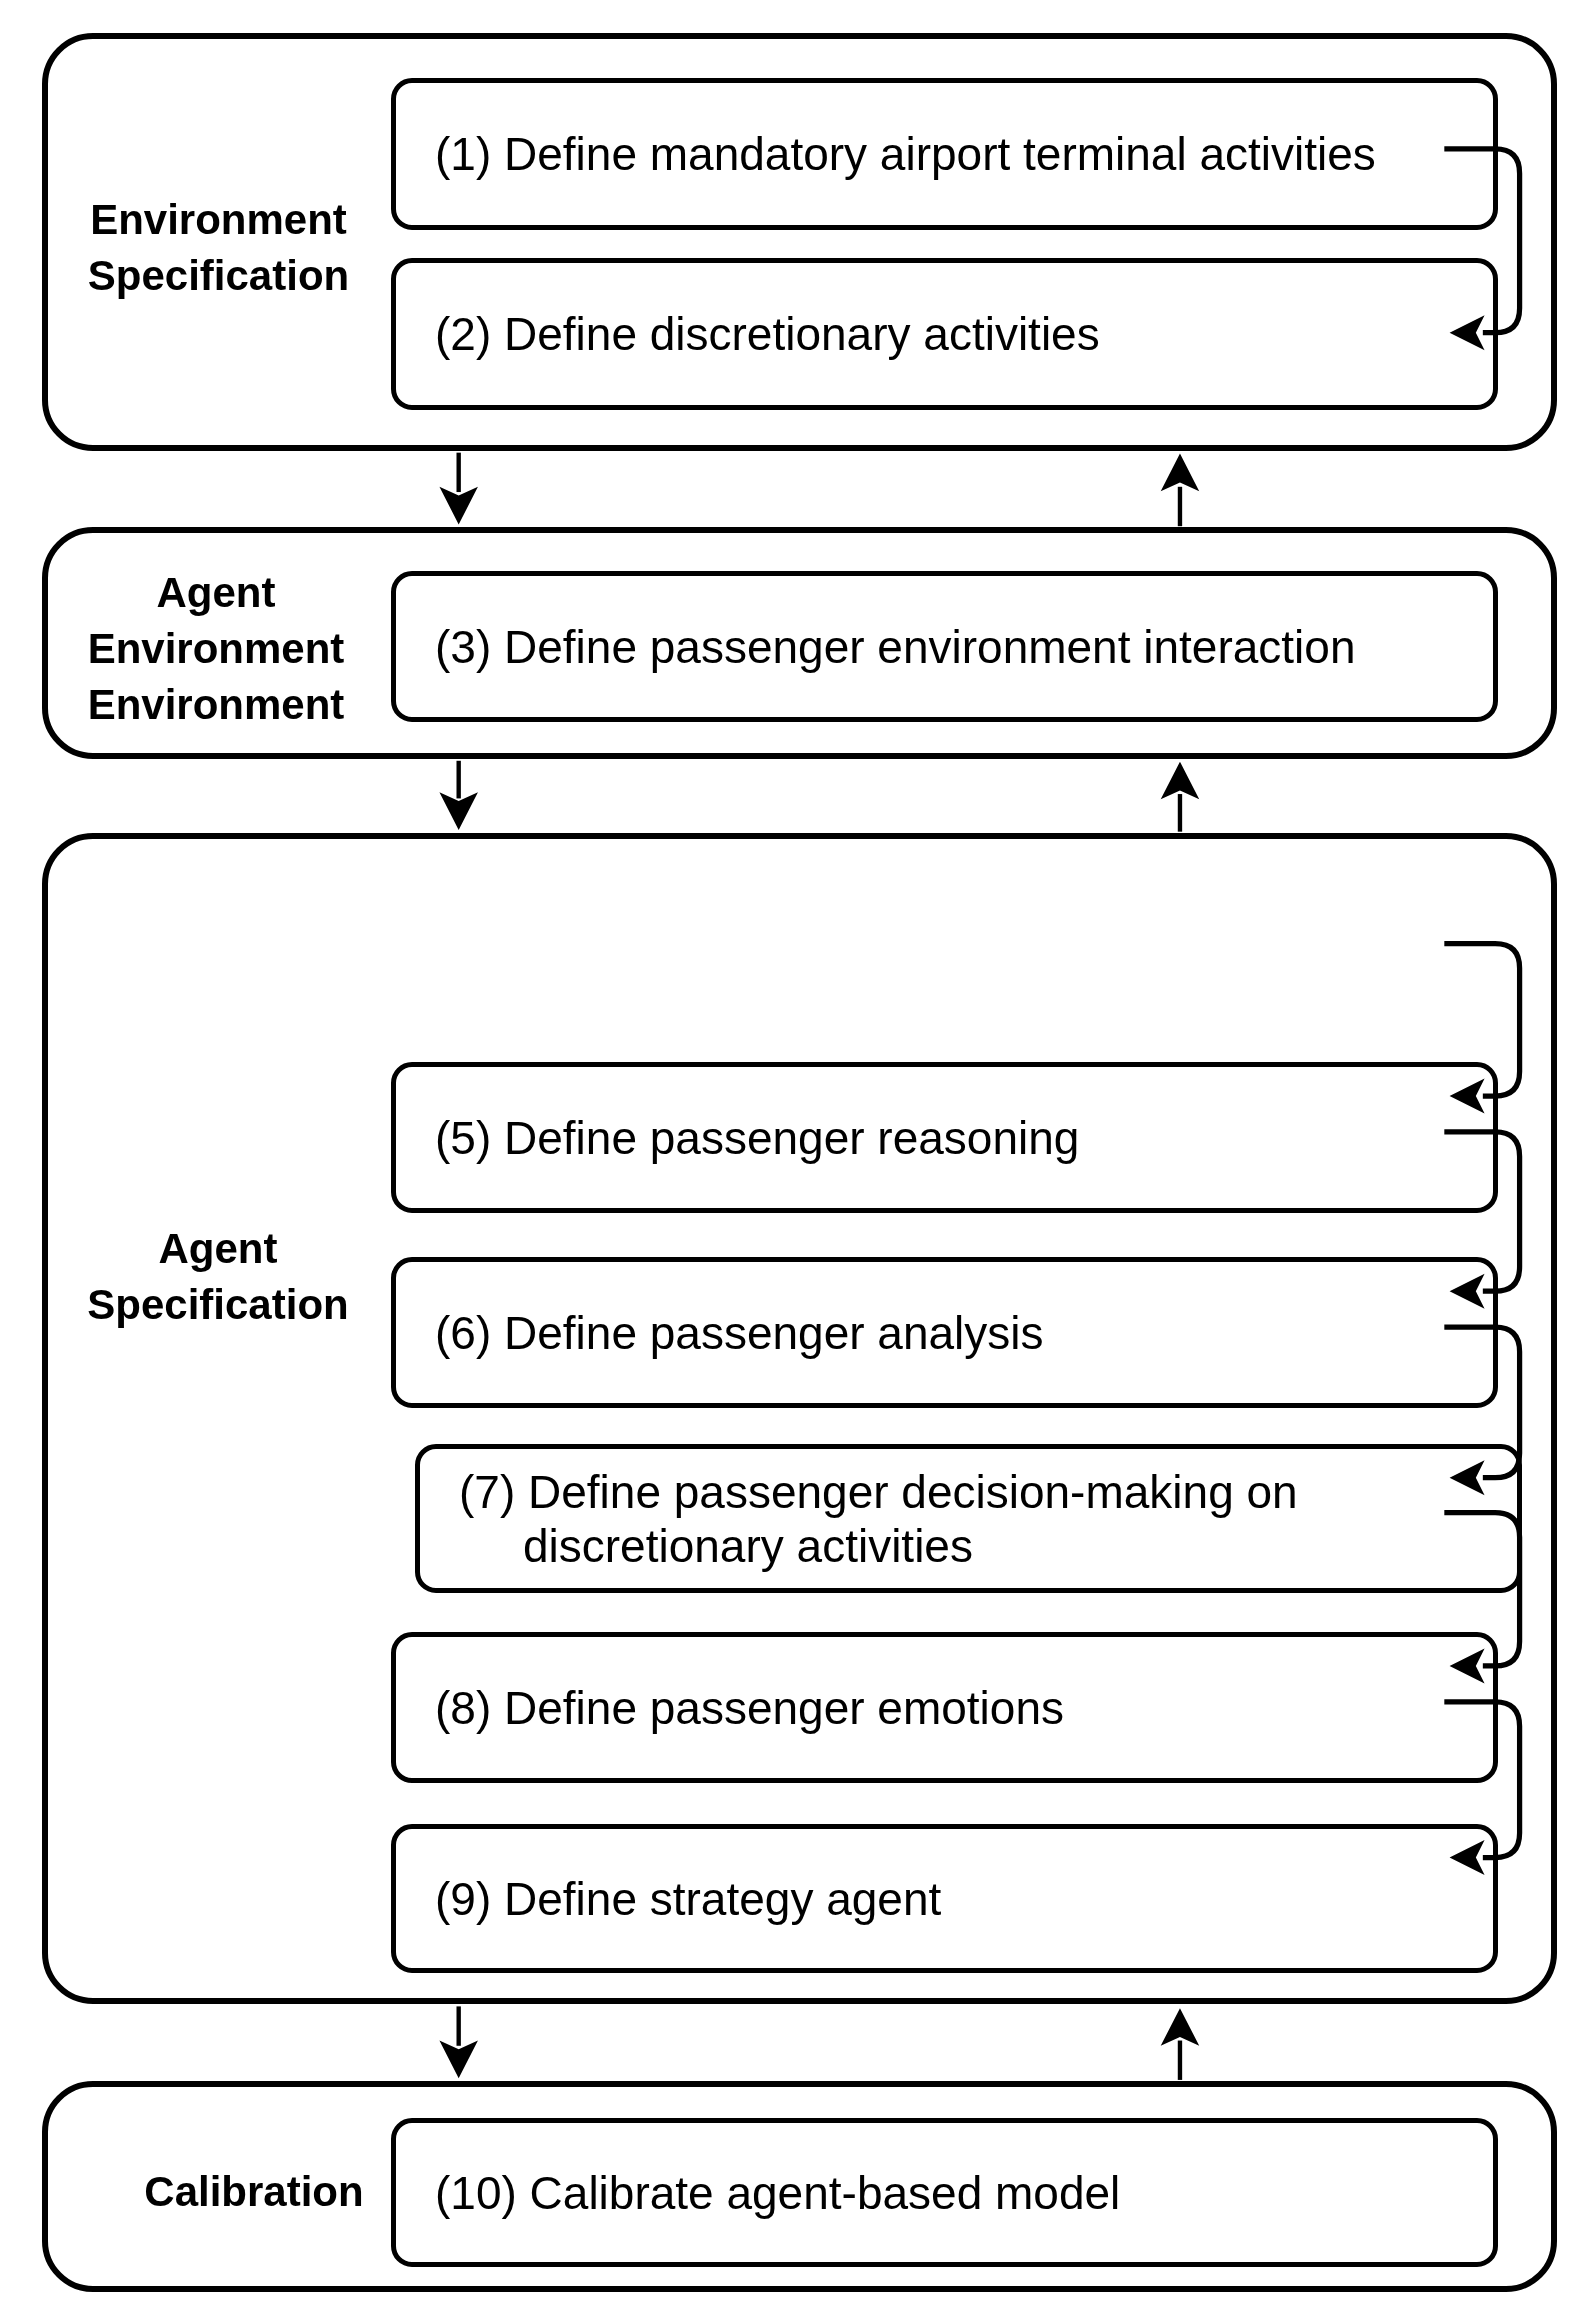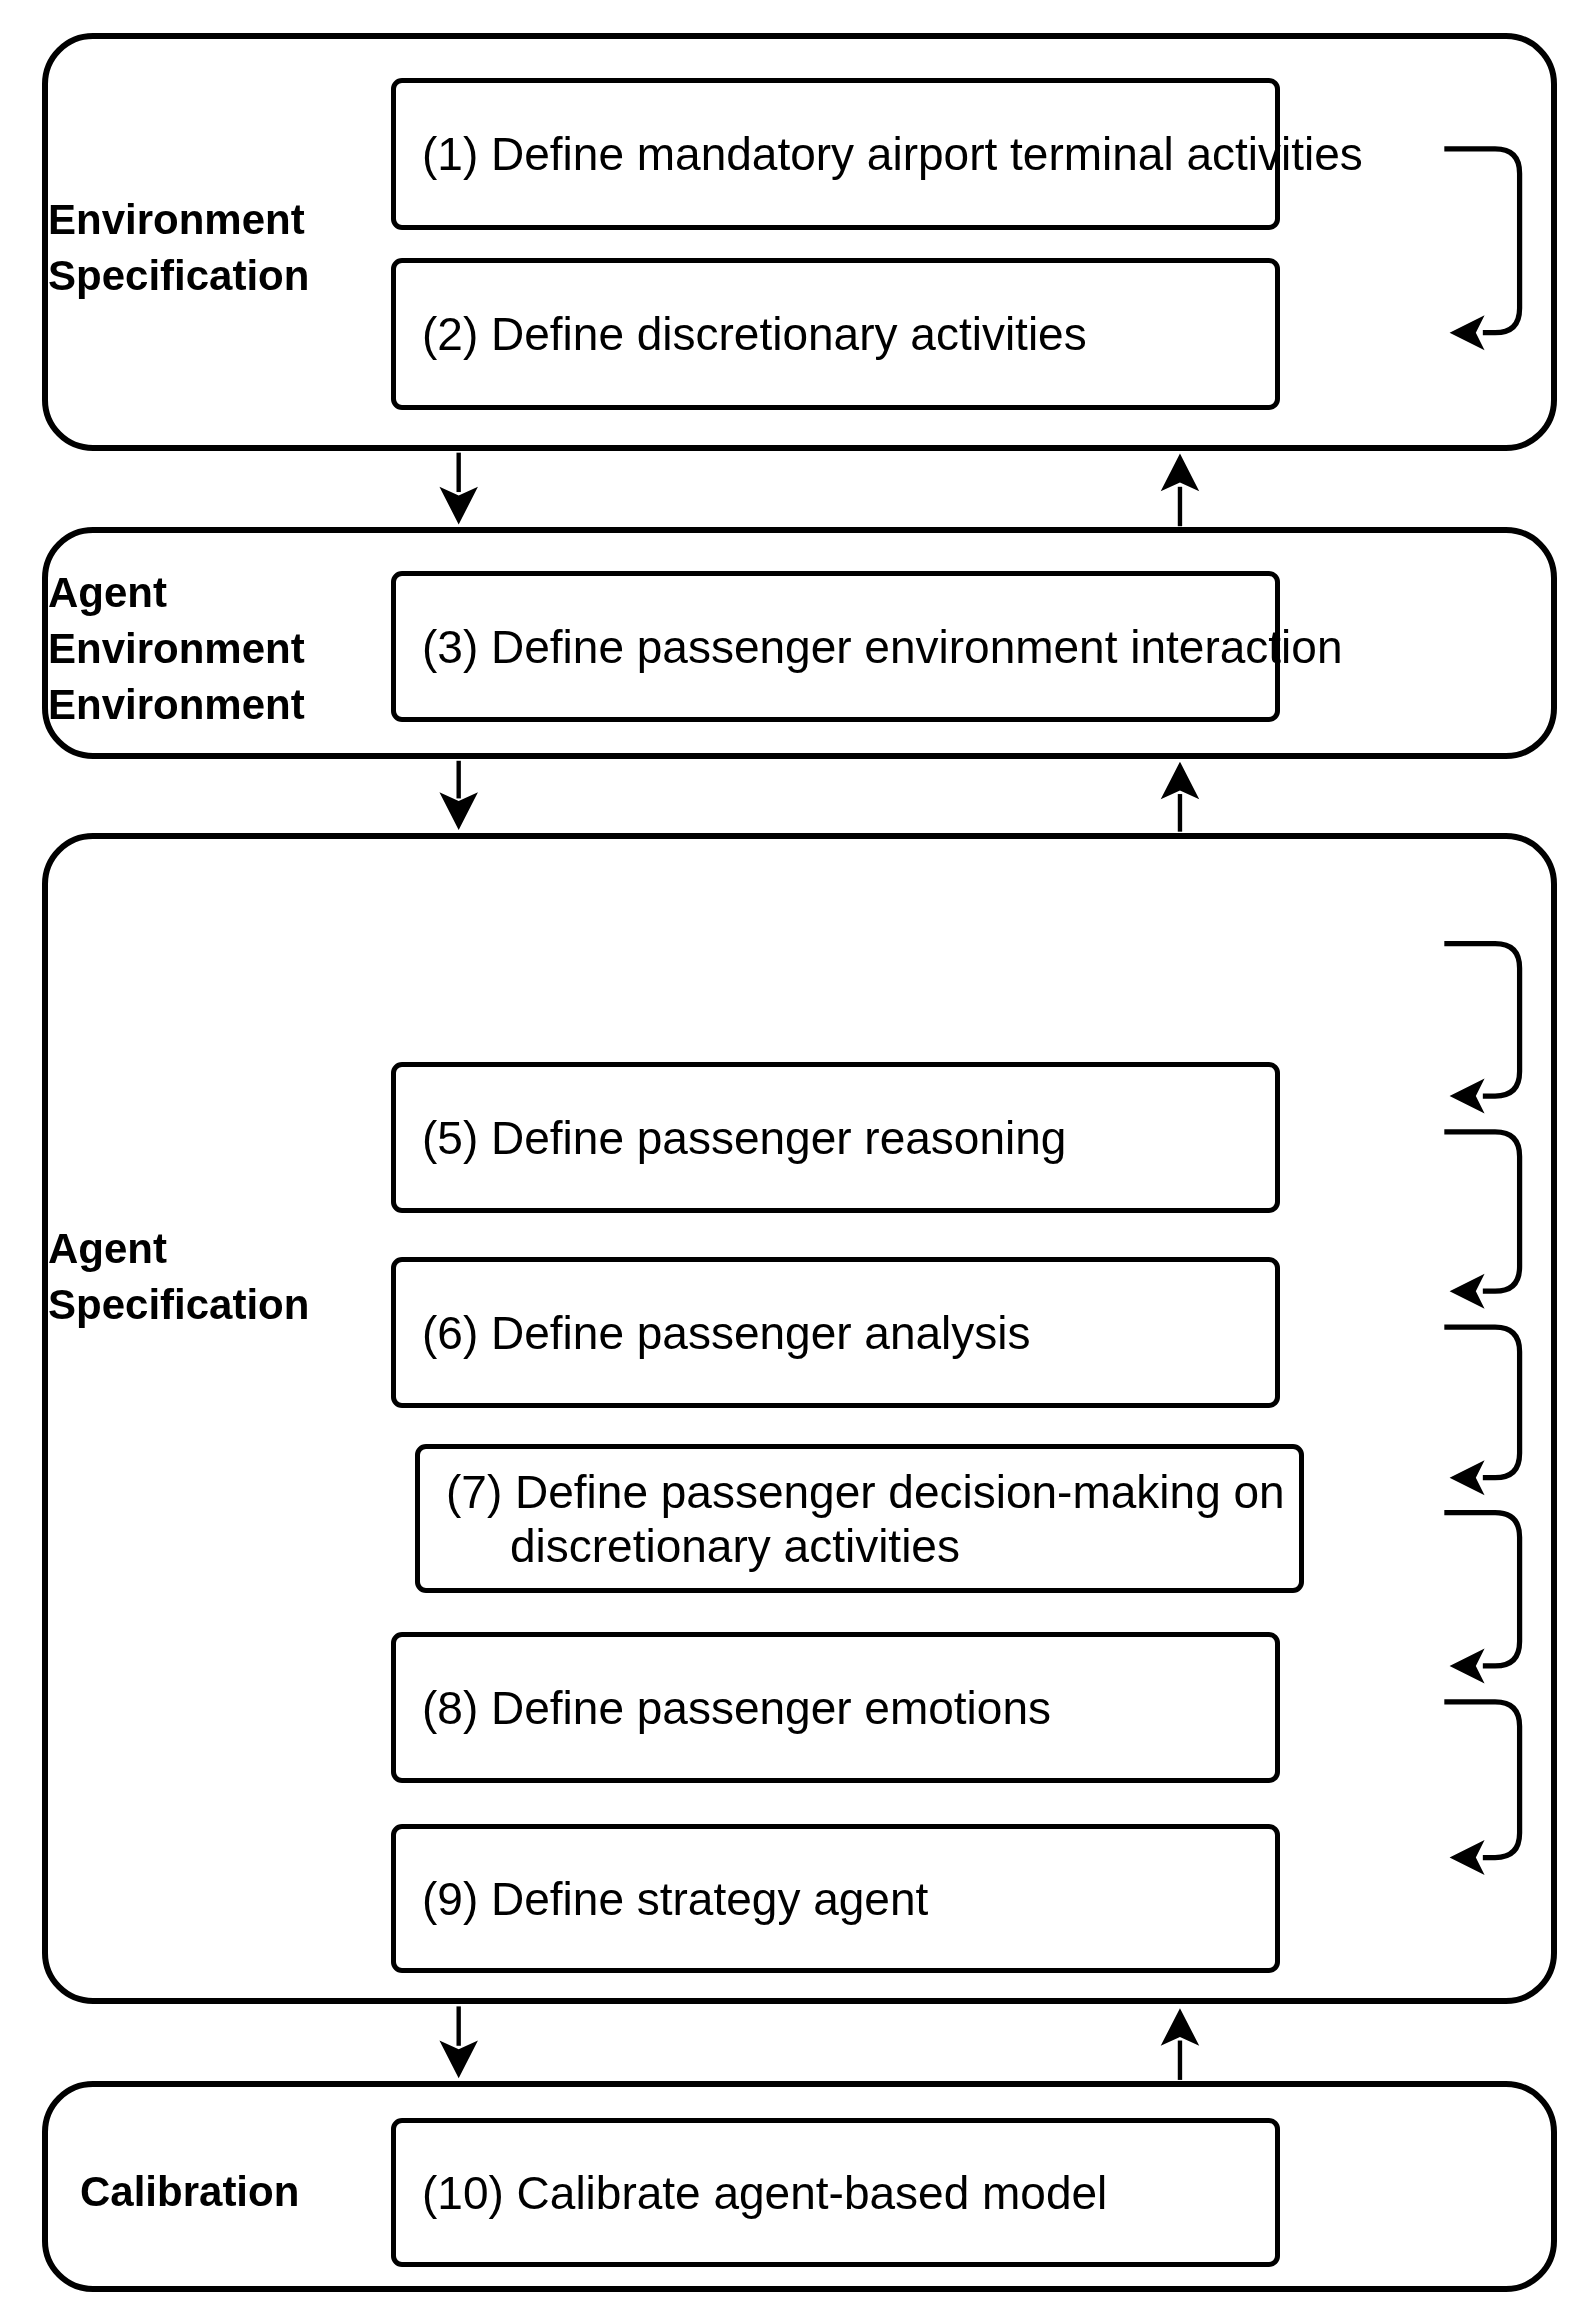--- a/index.html
+++ b/index.html
@@ -1,24 +1,24 @@
 <!DOCTYPE html>
 <html style="font-size:14px"><head>
 <meta charset="utf-8">
 <title>Diagram</title>
 <style>
   html,body{margin:0;padding:0;background:#ffffff;}
   body{width:1587px;height:2319px;position:relative;font-family:"Liberation Sans",sans-serif;color:#000;}
   .canvas{position:absolute;left:0;top:0;width:1587px;height:2319px;background:#fff;overflow:hidden;}
 
   .panel{position:absolute;left:42px;width:1515px;border:6.1px solid #000;border-radius:51px;background:#fff;box-sizing:border-box;}
-  .panel-label{position:absolute;text-align:left;font-weight:bold;font-size:42px;line-height:56px;letter-spacing:0px;}
+  .panel-label{position:absolute;text-align:center;font-weight:bold;font-size:42px;line-height:56px;letter-spacing:0px;}
 
-  .step{position:absolute;left:343px;  width:889px;border:5.3px solid #000;border-radius:11px;background:#fff;box-sizing:border-box;
-        display:flex;flex-direction:column;justify-content:center;align-items:flex-start;padding-left:26px;font-size:46px;line-height:54px;}
+  .step{position:absolute;left:343px;  width:1107px;border:5.3px solid #000;border-radius:21px;background:#fff;box-sizing:border-box;
+        display:flex;flex-direction:column;justify-content:center;align-items:flex-start;padding-left:39px;font-size:46px;line-height:54px;}
   .step .tline{display:block;white-space:nowrap;}
   .indent-a{margin-left:84px;}
   .indent-b{margin-left:64px;}
 
   svg.overlay{position:absolute;left:0;top:0;width:1587px;height:2319px;z-index:6;pointer-events:none;}
   .conn{fill:none;stroke:#000;stroke-width:6px;}
   .flow{fill:none;stroke:#000;stroke-width:5px;}
   .head{fill:#000;stroke:none;}
 </style>
 </head>

